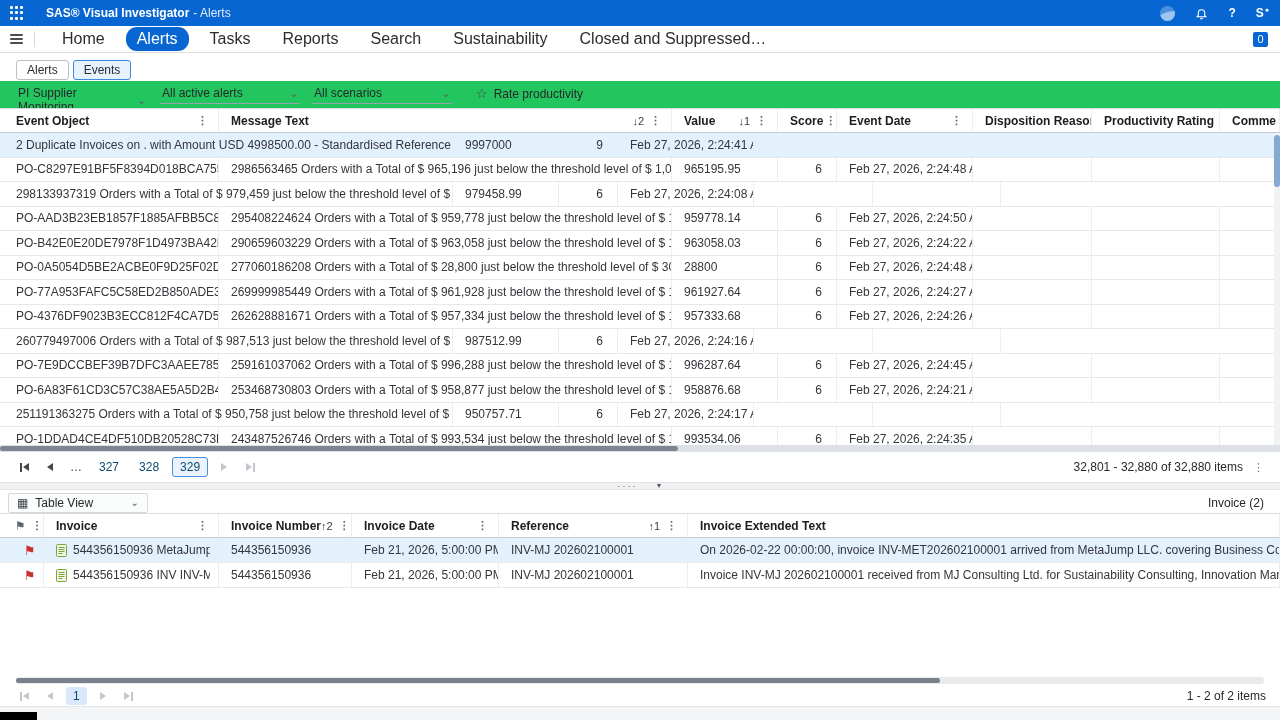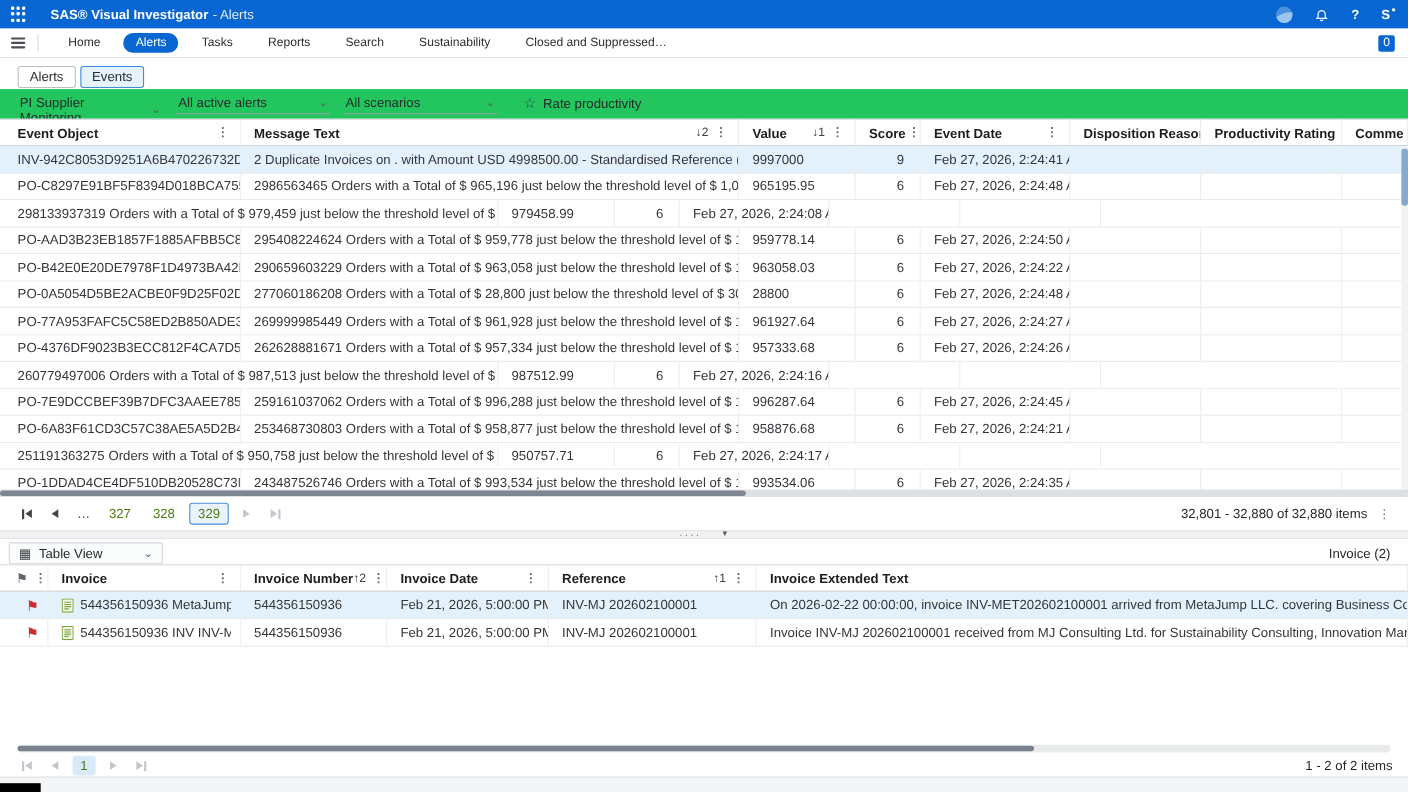--- a/index.html
+++ b/index.html
@@ -20,21 +20,21 @@
   .help-q { font-size:12px; font-weight:bold; }
   .avatar-s { font-size:12px; font-weight:bold; position:relative; }
   .avatar-s sup { font-size:7px; position:relative; top:-4px; left:1px; }
 
   
   .nav { height:27px; display:flex; align-items:center; padding:0 12px 0 10px; border-bottom:1px solid #dcdfe2; flex:0 0 auto; background:#fff; }
   .list-icon { width:14px; height:10px; display:flex; flex-direction:column; justify-content:space-between; margin-right:10px; cursor:pointer; }
   .list-icon i { height:2px; background:#4a4f55; border-radius:1px; }
   .list-icon i:nth-child(1){width:13px}.list-icon i:nth-child(2){width:13px}.list-icon i:nth-child(3){width:13px}
   .nav-sep { width:1px; height:16px; background:#d9dcdf; margin-right:16px; }
-  .nav-item { padding:3px 11px; margin-right:10px; color:#2a2d31; font-size:11px; cursor:pointer; white-space:nowrap; border-radius:11px; }
+  .nav-item { padding:3px 11px; margin-right:10px; color:#2a2d31; font-size:16px; cursor:pointer; white-space:nowrap; border-radius:11px; }
   .nav-item.active { background:#0766d1; color:#fff; }
   .nav-badge { margin-left:auto; background:#0766d1; color:#fff; font-size:11px; min-width:15px; height:15px; border-radius:2px; display:flex; align-items:center; justify-content:center; padding:0 3px; }
 
   
   .subtabs { height:28px; display:flex; align-items:center; padding:6px 16px 0; gap:4px; flex:0 0 auto; background:#fff; }
   .subtab { padding:2px 10px; border:1px solid #b9bfc7; border-radius:3px; background:#fff; cursor:pointer; font-size:12px; color:#2a2d31; }
   .subtab.active { background:#e6f2fd; border-color:#3d8ae0; }
 
   
   .filters { height:27px; display:flex; align-items:flex-start; padding:4px 16px 0; gap:12px; flex:0 0 auto; background:#22c55e; }
@@ -70,21 +70,21 @@
   .vscroll .thumb { position:absolute; right:0; width:6px; height:52px; top:2px; border-radius:3px; background:#86a9cf; cursor:pointer; }
 
   
   .pagrow { height:30px; display:flex; align-items:center; padding:0 14px 0 14px; gap:6px; flex:0 0 auto; background:#fff; }
   .pg-btn { display:flex; align-items:center; justify-content:center; min-width:20px; height:20px; cursor:pointer; color:#444; gap:1px; }
   .pg-btn.disabled { color:#c2c7cd; cursor:default; }
   .tri-l { width:0; height:0; border-top:4px solid transparent; border-bottom:4px solid transparent; border-right:6px solid currentColor; }
   .tri-r { width:0; height:0; border-top:4px solid transparent; border-bottom:4px solid transparent; border-left:6px solid currentColor; }
   .pg-bar { width:2px; height:9px; background:currentColor; }
   .pg-ellipsis { color:#444; padding:0 4px; }
-  .pg-num { padding:2px 7px; border-radius:3px; cursor:pointer; color:#4d7c0f; }
+  .pg-num { padding:2px 7px; border-radius:3px; cursor:pointer; color:#0c4a6e; }
   .pg-num.cur { border:1px solid #4a90dc; background:#eaf3fc; }
   .pg-num.cur2 { background:#d8e9fa; border-radius:3px; }
   .items-summary { margin-left:auto; color:#26282b; display:flex; align-items:center; gap:8px; }
 
   
   .splitter { flex:0 0 8px; background:#f0f1f3; border-top:1px solid #e2e4e7; border-bottom:1px solid #e2e4e7; display:flex; align-items:center; justify-content:center; gap:18px; cursor:row-resize; }
   .split-dots { font-size:9px; letter-spacing:2px; color:#55595e; line-height:6px; }
   .split-collapse { font-size:7px; color:#55595e; cursor:pointer; line-height:6px; }
 
   
@@ -237,21 +237,20 @@
     <div class="th ec7">
       <span>Comme</span>
     </div>
   </div>
 
   <div class="erows">
     <div class="vscroll">
         <div class="thumb"></div>
       </div>
     <div class="erow sel">
-        <div class="cell ec0">INV-942C8053D9251A6B470226732D</div>
         <div class="cell ec1">2 Duplicate Invoices on . with Amount USD 4998500.00 - Standardised Reference (100001), by d…</div>
         <div class="cell ec2">9997000</div>
         <div class="cell ec3 num">9</div>
         <div class="cell ec4">Feb 27, 2026, 2:24:41 AM</div>
         <div class="cell ec5"></div>
         <div class="cell ec6"></div>
         <div class="cell ec7"></div>
       </div>
       <div class="erow">
         <div class="cell ec0">PO-C8297E91BF5F8394D018BCA755</div>

